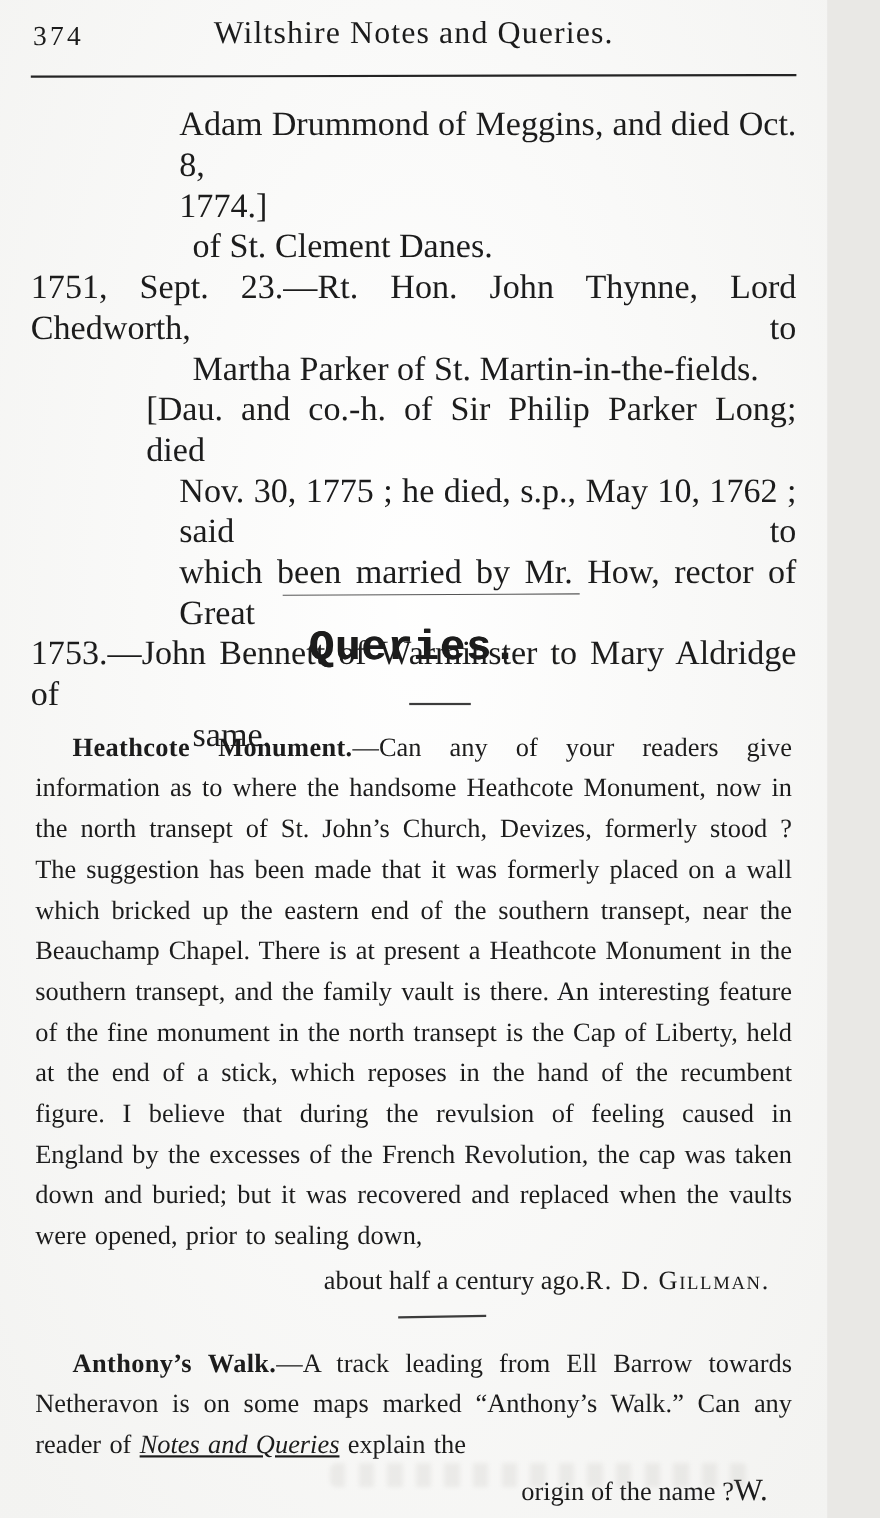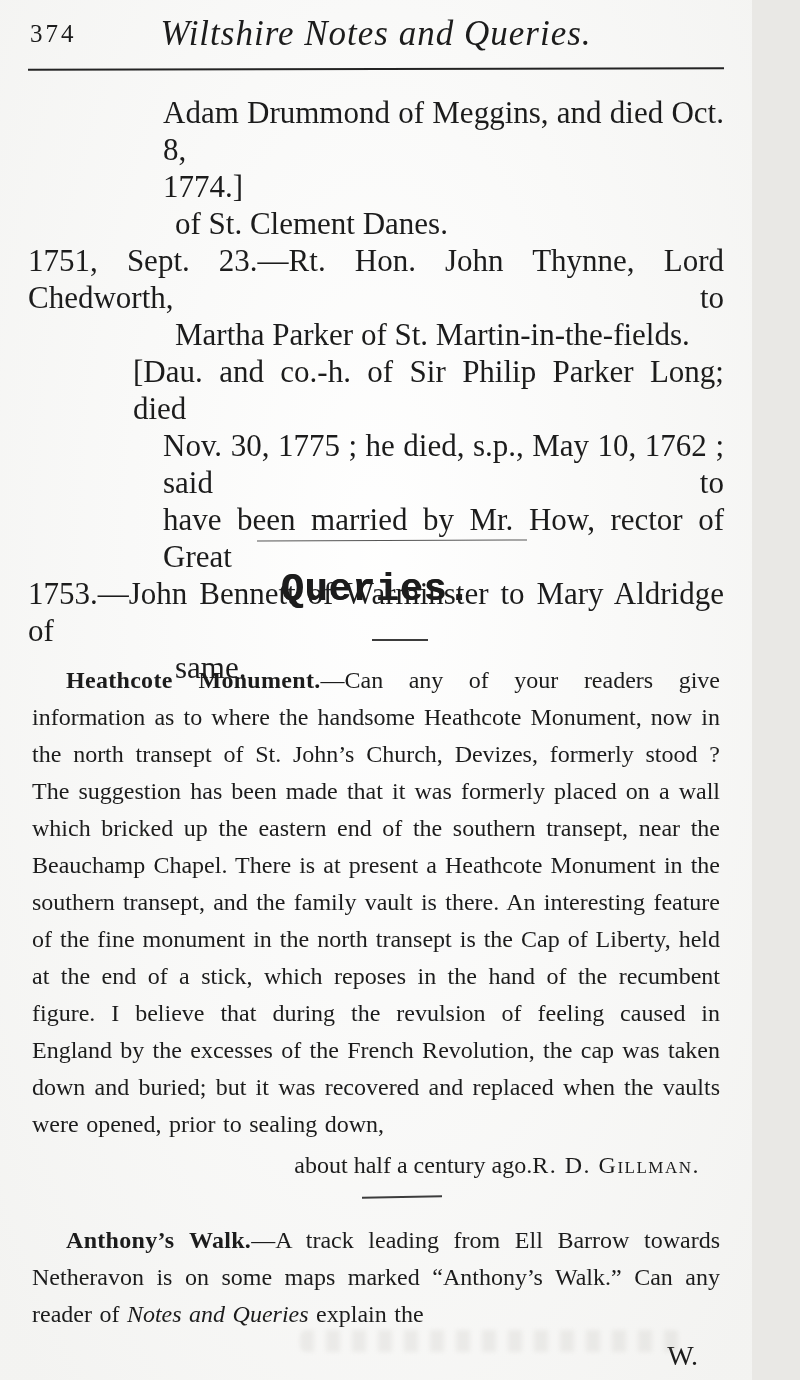--- a/index.html
+++ b/index.html
@@ -18,22 +18,21 @@
     overflow:hidden;
   }
   
   .folio{
     position:absolute;left:30px;top:20px;
     font-size:25px;letter-spacing:3px;
   }
   .running-title{
     position:absolute;left:0;right:0;top:14px;
     text-align:center;
-    font-style:italic;
-    font-size:35px;
+    font-size:29px;
     letter-spacing:1px;
   }
   .head-rule{
     position:absolute;left:28px;right:28px;top:68px;
     border-top:2.5px solid #242424;
     transform:rotate(-0.12deg);
   }
   
   .entries{
     position:absolute;left:28px;right:28px;top:94px;
@@ -74,21 +73,21 @@
   }
   .q1{top:658px;}
   .q2{top:1218px;}
   .qbody{
     margin:4px;
     text-align:justify;
     text-indent:34px;
     word-spacing:1.5px;
   }
   .lead{font-weight:bold;letter-spacing:0.3px;}
-  .it{font-style:italic;}
+  .it{font-style:italic;text-decoration:underline;}
   .lastline{
     display:flex;justify-content:flex-end;align-items:baseline;
   }
   .sig{
     font-variant:small-caps;
     letter-spacing:1.5px;
     padding-right:24px;
   }
   .sig-w{
     font-size:28px;
@@ -115,21 +114,21 @@
     <div class="line ind-b stretch">Adam Drummond of Meggins, and died Oct. 8,</div>
     <div class="line ind-b">1774.]</div>
 
     <div class="line ind-c">of St. Clement Danes.</div>
 
     <div class="line stretch">1751, Sept. 23.—Rt. Hon. John Thynne, Lord Chedworth, to</div>
     <div class="line ind-c">Martha Parker of St. Martin-in-the-fields.</div>
 
     <div class="line ind-a stretch">[Dau. and co.-h. of Sir Philip Parker Long; died</div>
     <div class="line ind-b stretch">Nov. 30, 1775 ; he died, s.p., May 10, 1762 ; said to</div>
-    <div class="line ind-b stretch">have been married by Mr. How, rector of Great</div>
+    <div class="line ind-b stretch">which been married by Mr. How, rector of Great</div>
 
     <div class="line stretch">1753.—John Bennett of Warminster to Mary Aldridge of</div>
     <div class="line ind-c">same.</div>
   </section>
 
   <div class="divider div-long"></div>
 
   <h2 class="queries-heading">Queries.</h2>
   <div class="divider div-short"></div>
 
@@ -139,19 +138,20 @@
       <span>about half a century ago.</span>
       <span class="sig">R. D. Gillman.</span>
     </div>
   </article>
 
   <div class="divider div-mid"></div>
 
   <article class="query q2">
     <p class="qbody"><span class="lead">Anthony’s Walk.</span><span>—A track leading from Ell Barrow towards Netheravon is on some maps marked “Anthony’s Walk.” Can any reader of </span><span class="it">Notes and Queries</span><span> explain the</span></p>
     <div class="lastline">
+      <span>origin of the name ?</span>
       <span class="sig-w">W.</span>
     </div>
   </article>
 
   <div class="smudge"></div>
 
 </div>
 
 </body></html>

